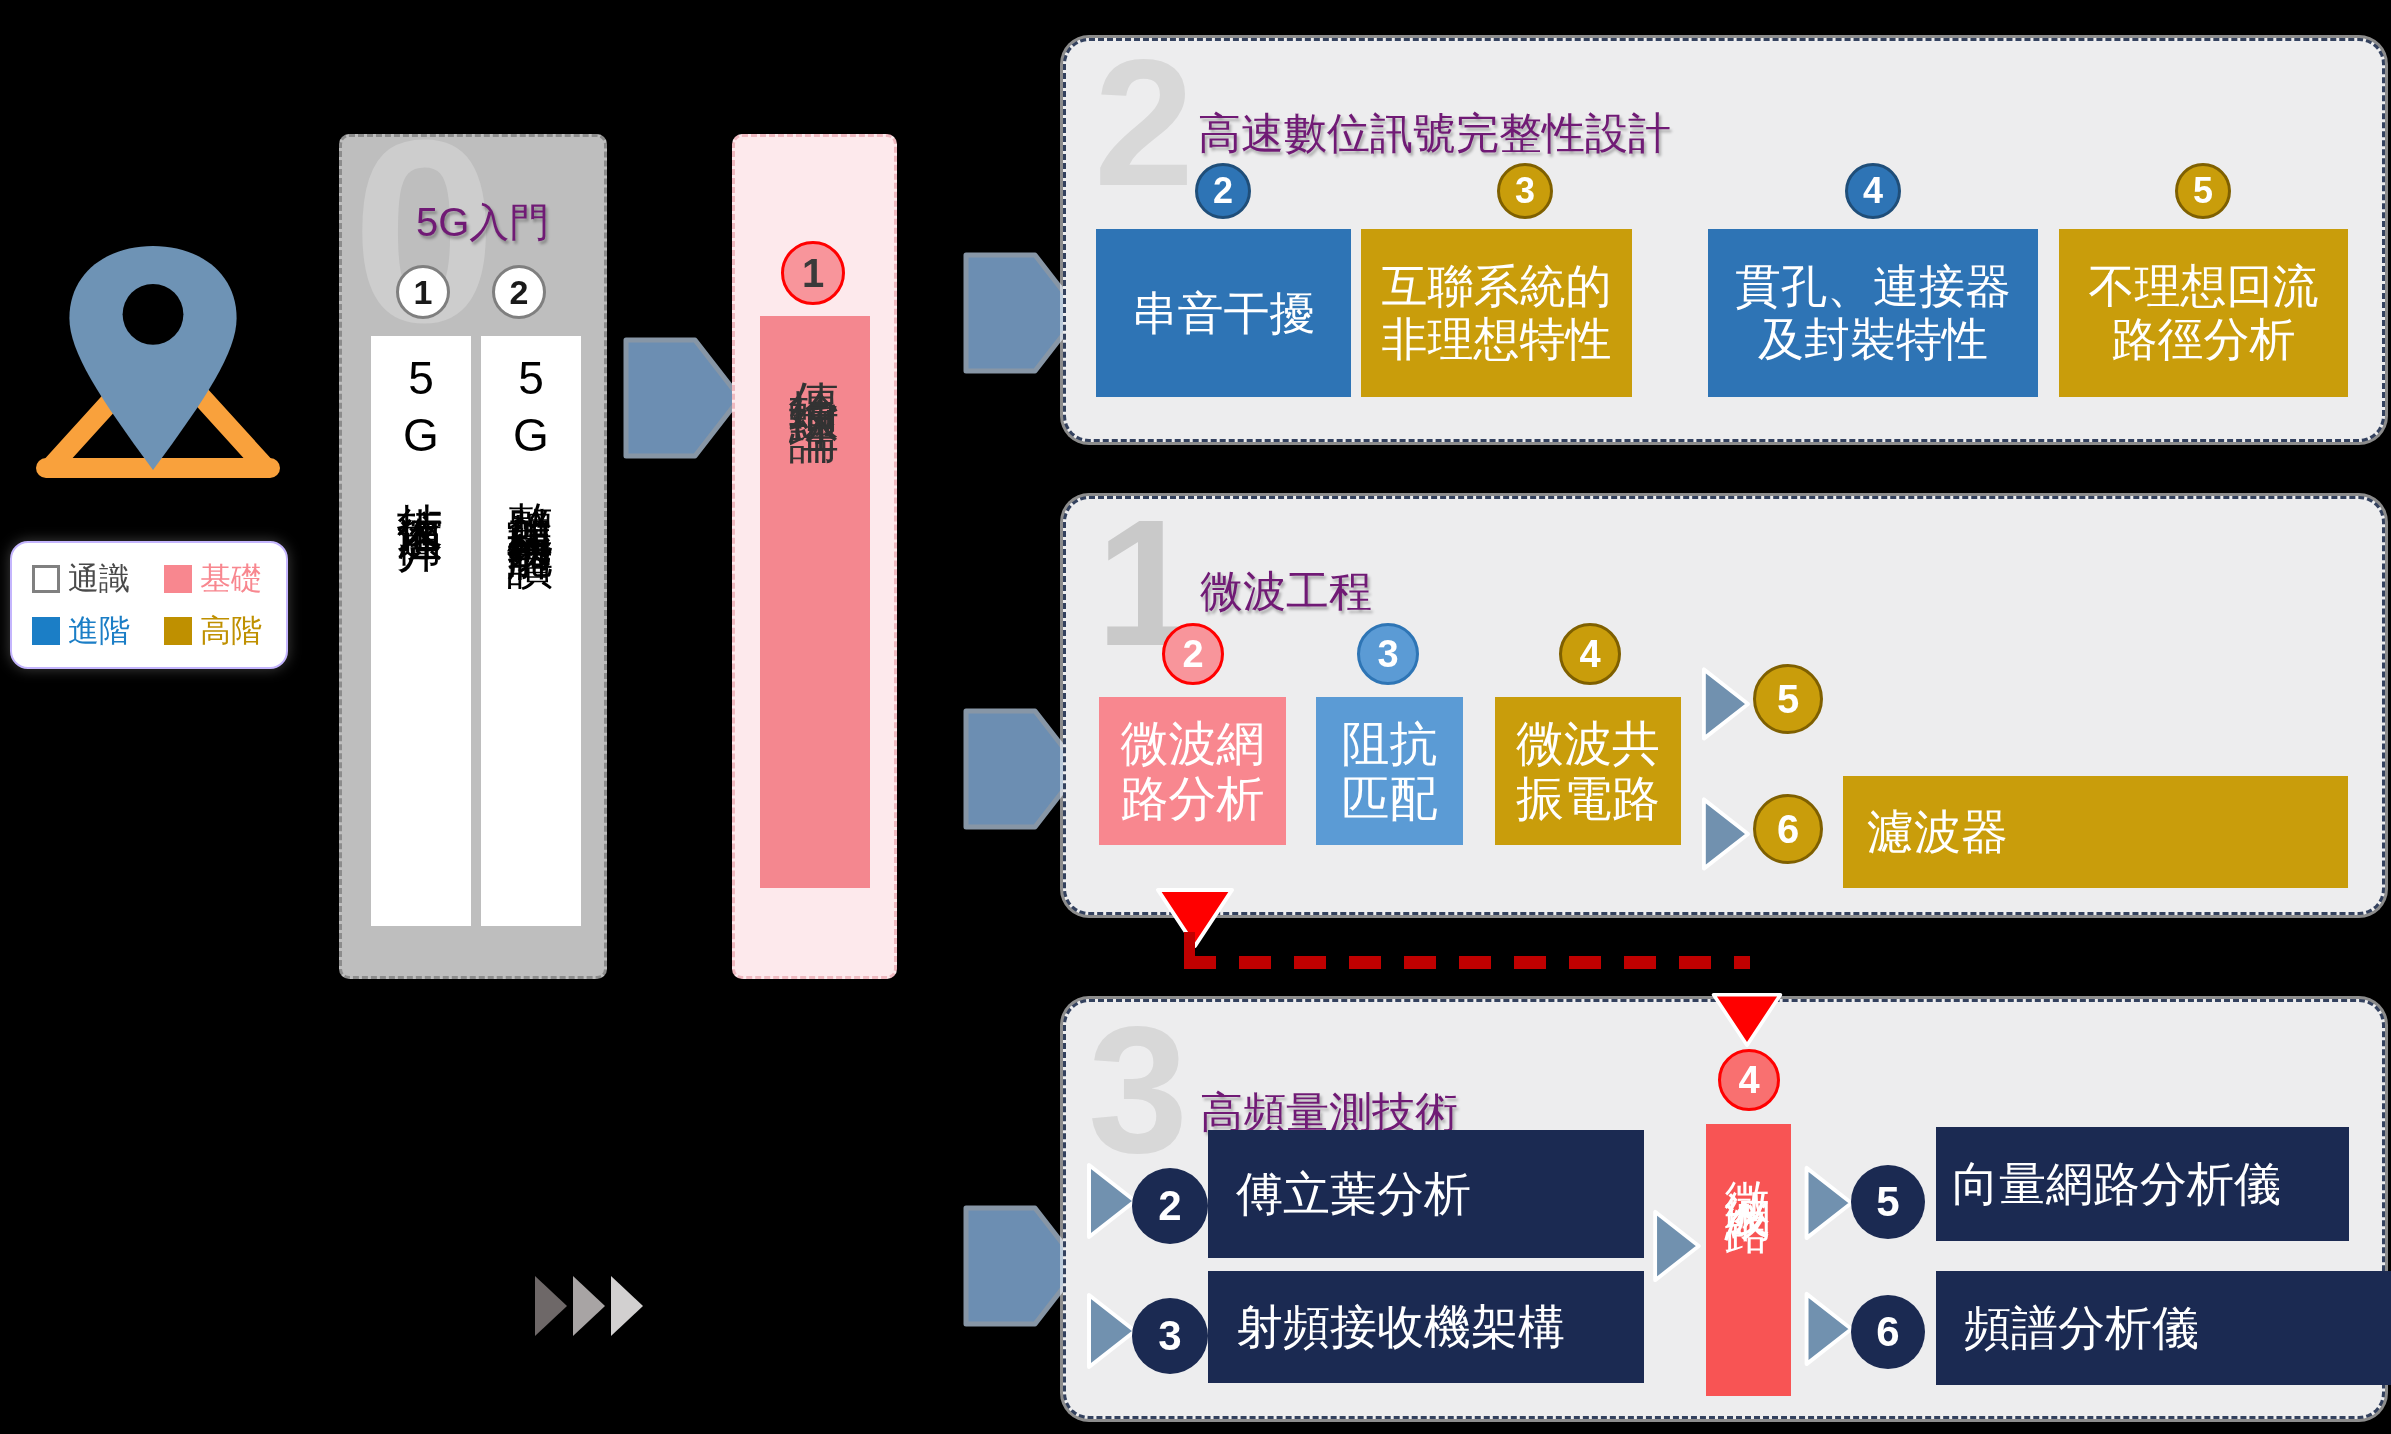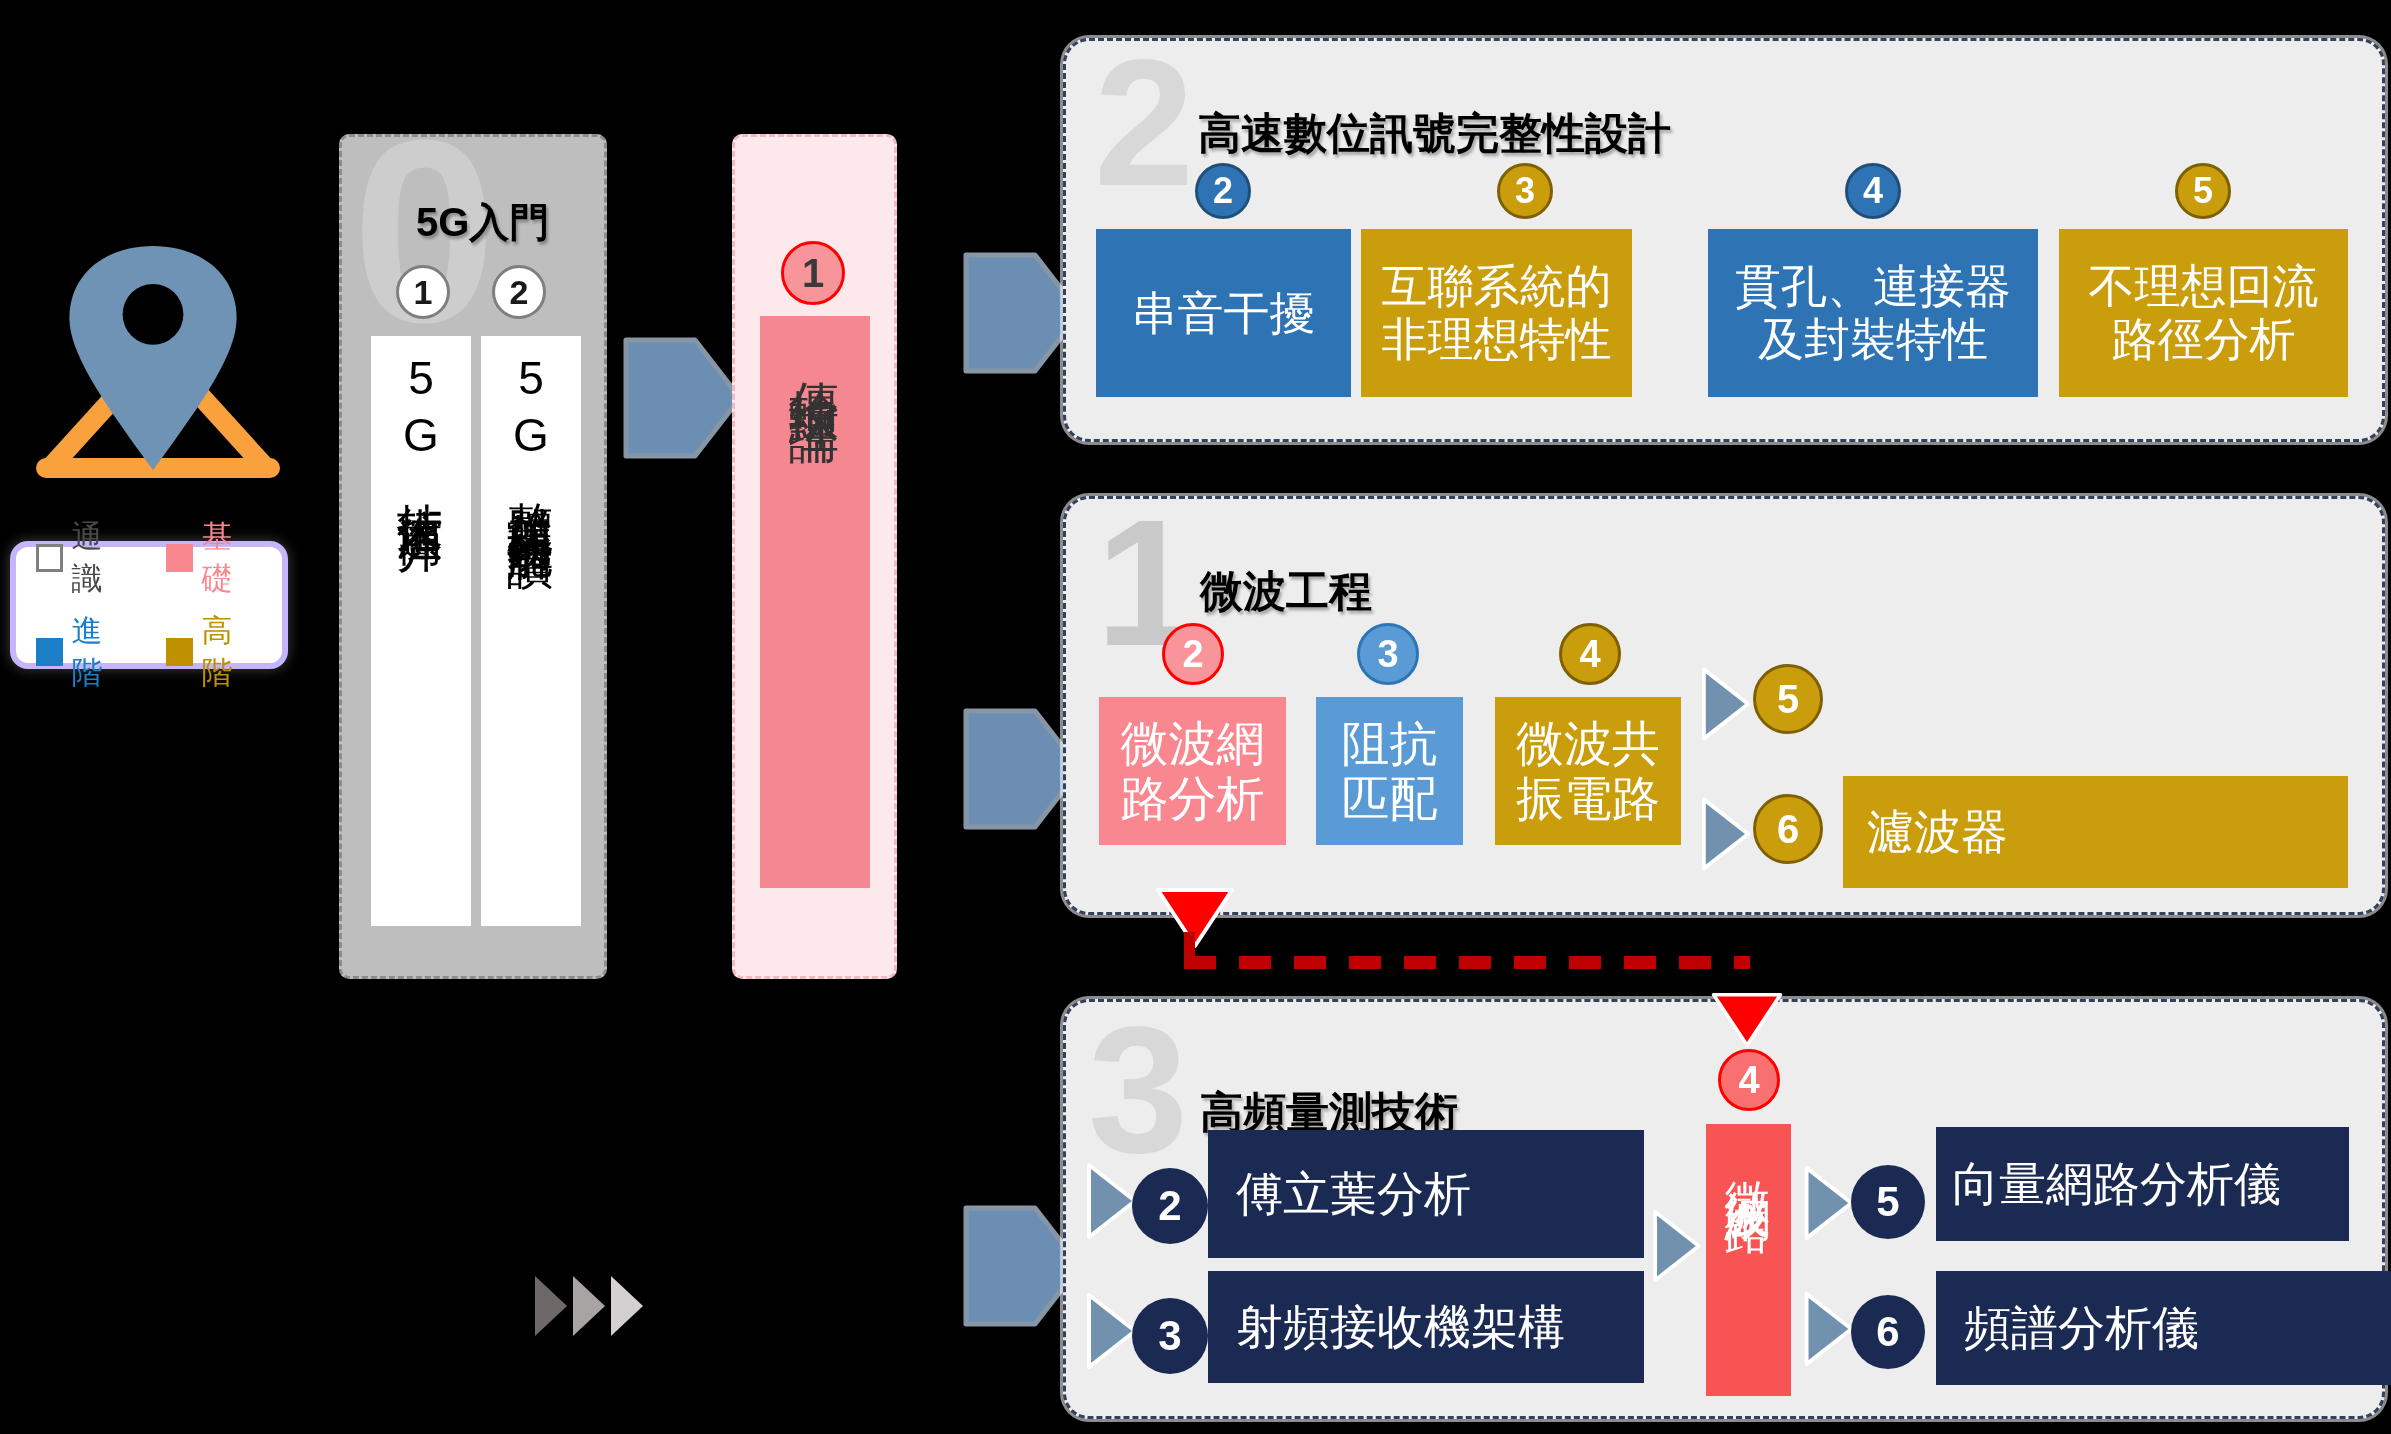--- a/index.html
+++ b/index.html
@@ -8,21 +8,21 @@
   .abs{position:absolute;}
   
   .panel{position:absolute;box-sizing:border-box;border:3px dashed #33415E;}
   .panel.light{background:var(--panel_light);border-radius:26px;
                box-shadow:0 0 0 3px rgba(255,255,255,.55);}
   .panel.gray{background:var(--panel_gray);border-color:#8C8C8C;border-radius:10px;}
   .panel.pinkp{background:var(--pink_light);border-color:#EFB9C0;border-radius:10px;}
   
   .num{position:absolute;font-weight:bold;color:var(--numeral);line-height:.82;}
   
-  .sec-title{position:absolute;font-weight:bold;color:#000000;font-size:43px;
+  .sec-title{position:absolute;font-weight:normal;color:#701a75;font-size:43px;
              text-shadow:2px 3px 3px rgba(0,0,0,.3);white-space:nowrap;}
   
   .circ{position:absolute;border-radius:50%;display:flex;align-items:center;justify-content:center;
         font-weight:bold;color:#fff;box-sizing:border-box;}
   .c-white{background:#fff;border:3px solid #7F7F7F;color:#1a1a1a;}
   .c-blue{background:var(--blue);border:3px solid var(--blue_border);}
   .c-bluelight{background:var(--blue_light);border:3px solid var(--blue_light_border);}
   .c-gold{background:var(--gold);border:3px solid var(--gold_border);}
   .c-pink{background:#F8959B;border:3px solid var(--red);}
   .c-red{background:var(--red_circle);border:3px solid var(--red);}
@@ -41,21 +41,21 @@
   
   .pent polygon{fill:var(--steel);stroke:#8796A6;stroke-width:5;stroke-linejoin:round;}
   .tri polygon{fill:var(--triangle);stroke:#fff;stroke-width:4;stroke-linejoin:round;}
   .redtri polygon{fill:var(--red);stroke:#fff;stroke-width:4;stroke-linejoin:round;}
   .chev{width:0;height:0;border-top:30px solid transparent;border-bottom:30px solid transparent;}
   
   .hdash{position:absolute;height:13px;
          background:repeating-linear-gradient(90deg,var(--red_dash) 0 32px,transparent 32px 55px);}
   .vdash{position:absolute;width:11px;background:var(--red_dash);}
   
-  .legend{position:absolute;background:#fff;border-radius:18px;border:6px solid #c4b5fd;
+  .legend{position:absolute;background:#fff;border-radius:18px;border:2px solid #c4b5fd;
           box-shadow:0 0 14px rgba(255,255,255,.25);display:flex;flex-direction:column;
           justify-content:center;gap:10px;box-sizing:border-box;padding:14px 20px;}
   .lrow{display:flex;gap:34px;}
   .litem{display:flex;align-items:center;gap:8px;font-size:31px;}
   .sw{width:28px;height:28px;box-sizing:border-box;}
 </style>
 </head>
 <body>
 
 <div class="stage">

